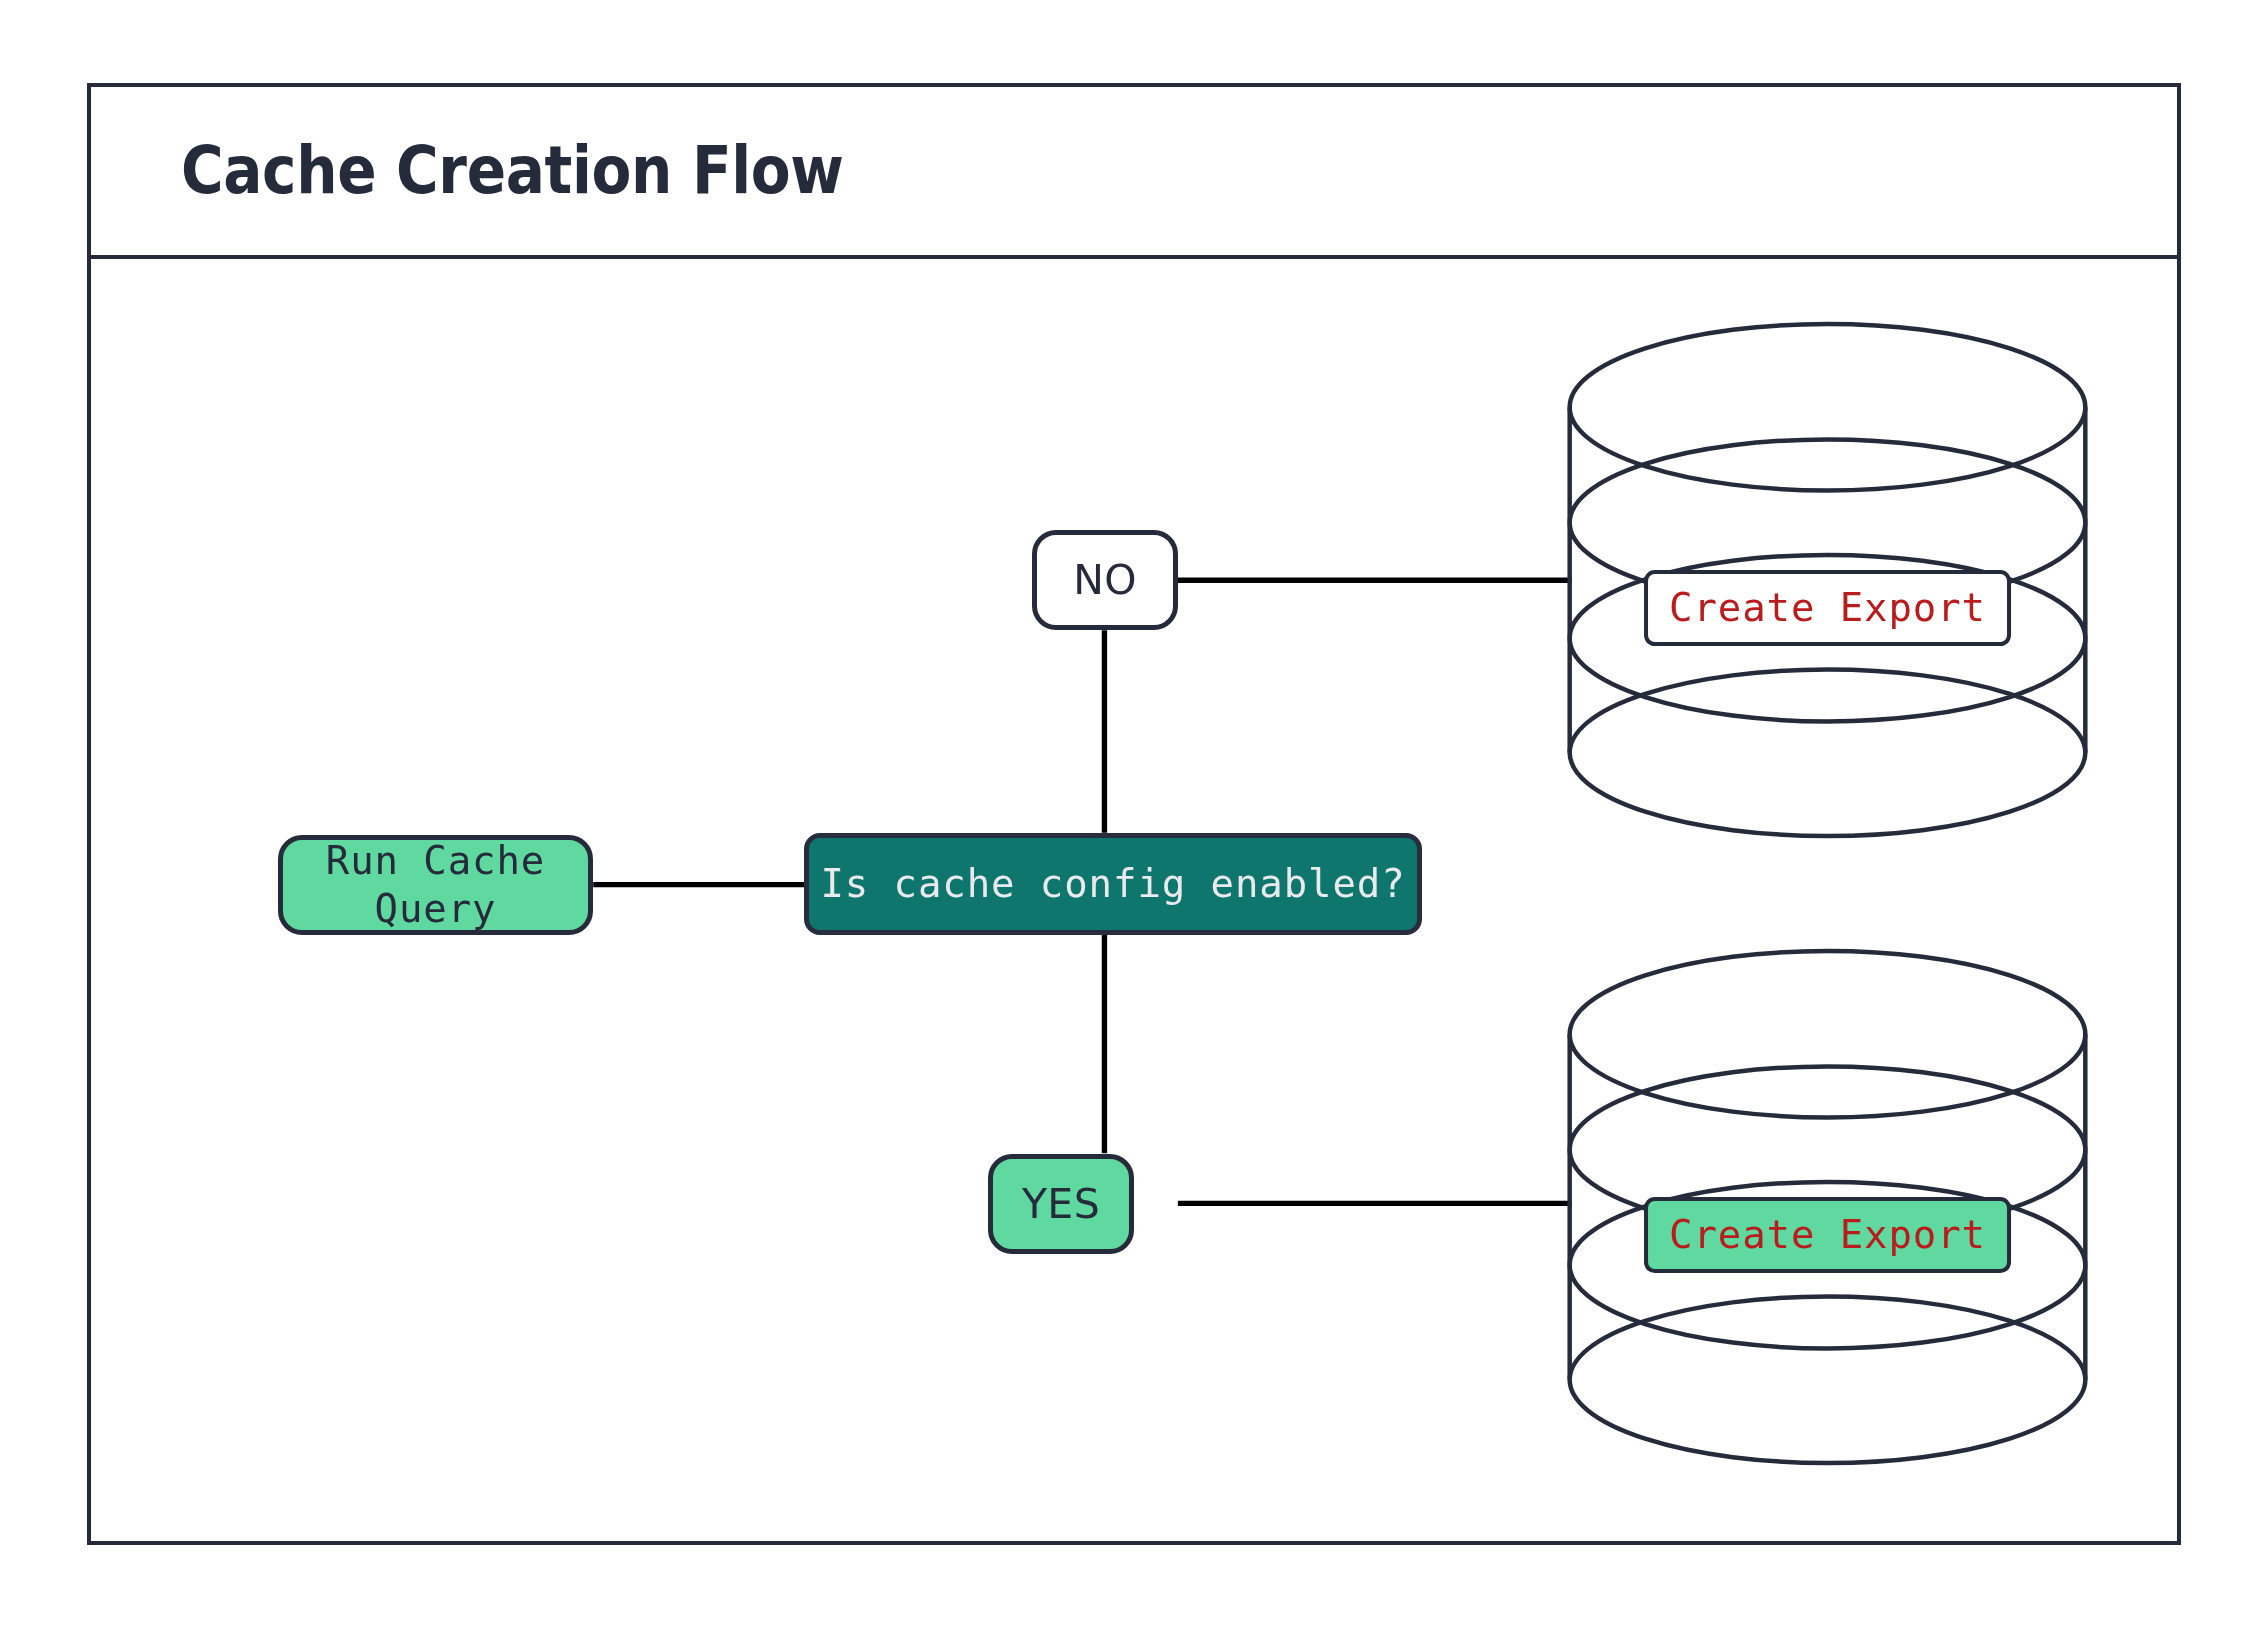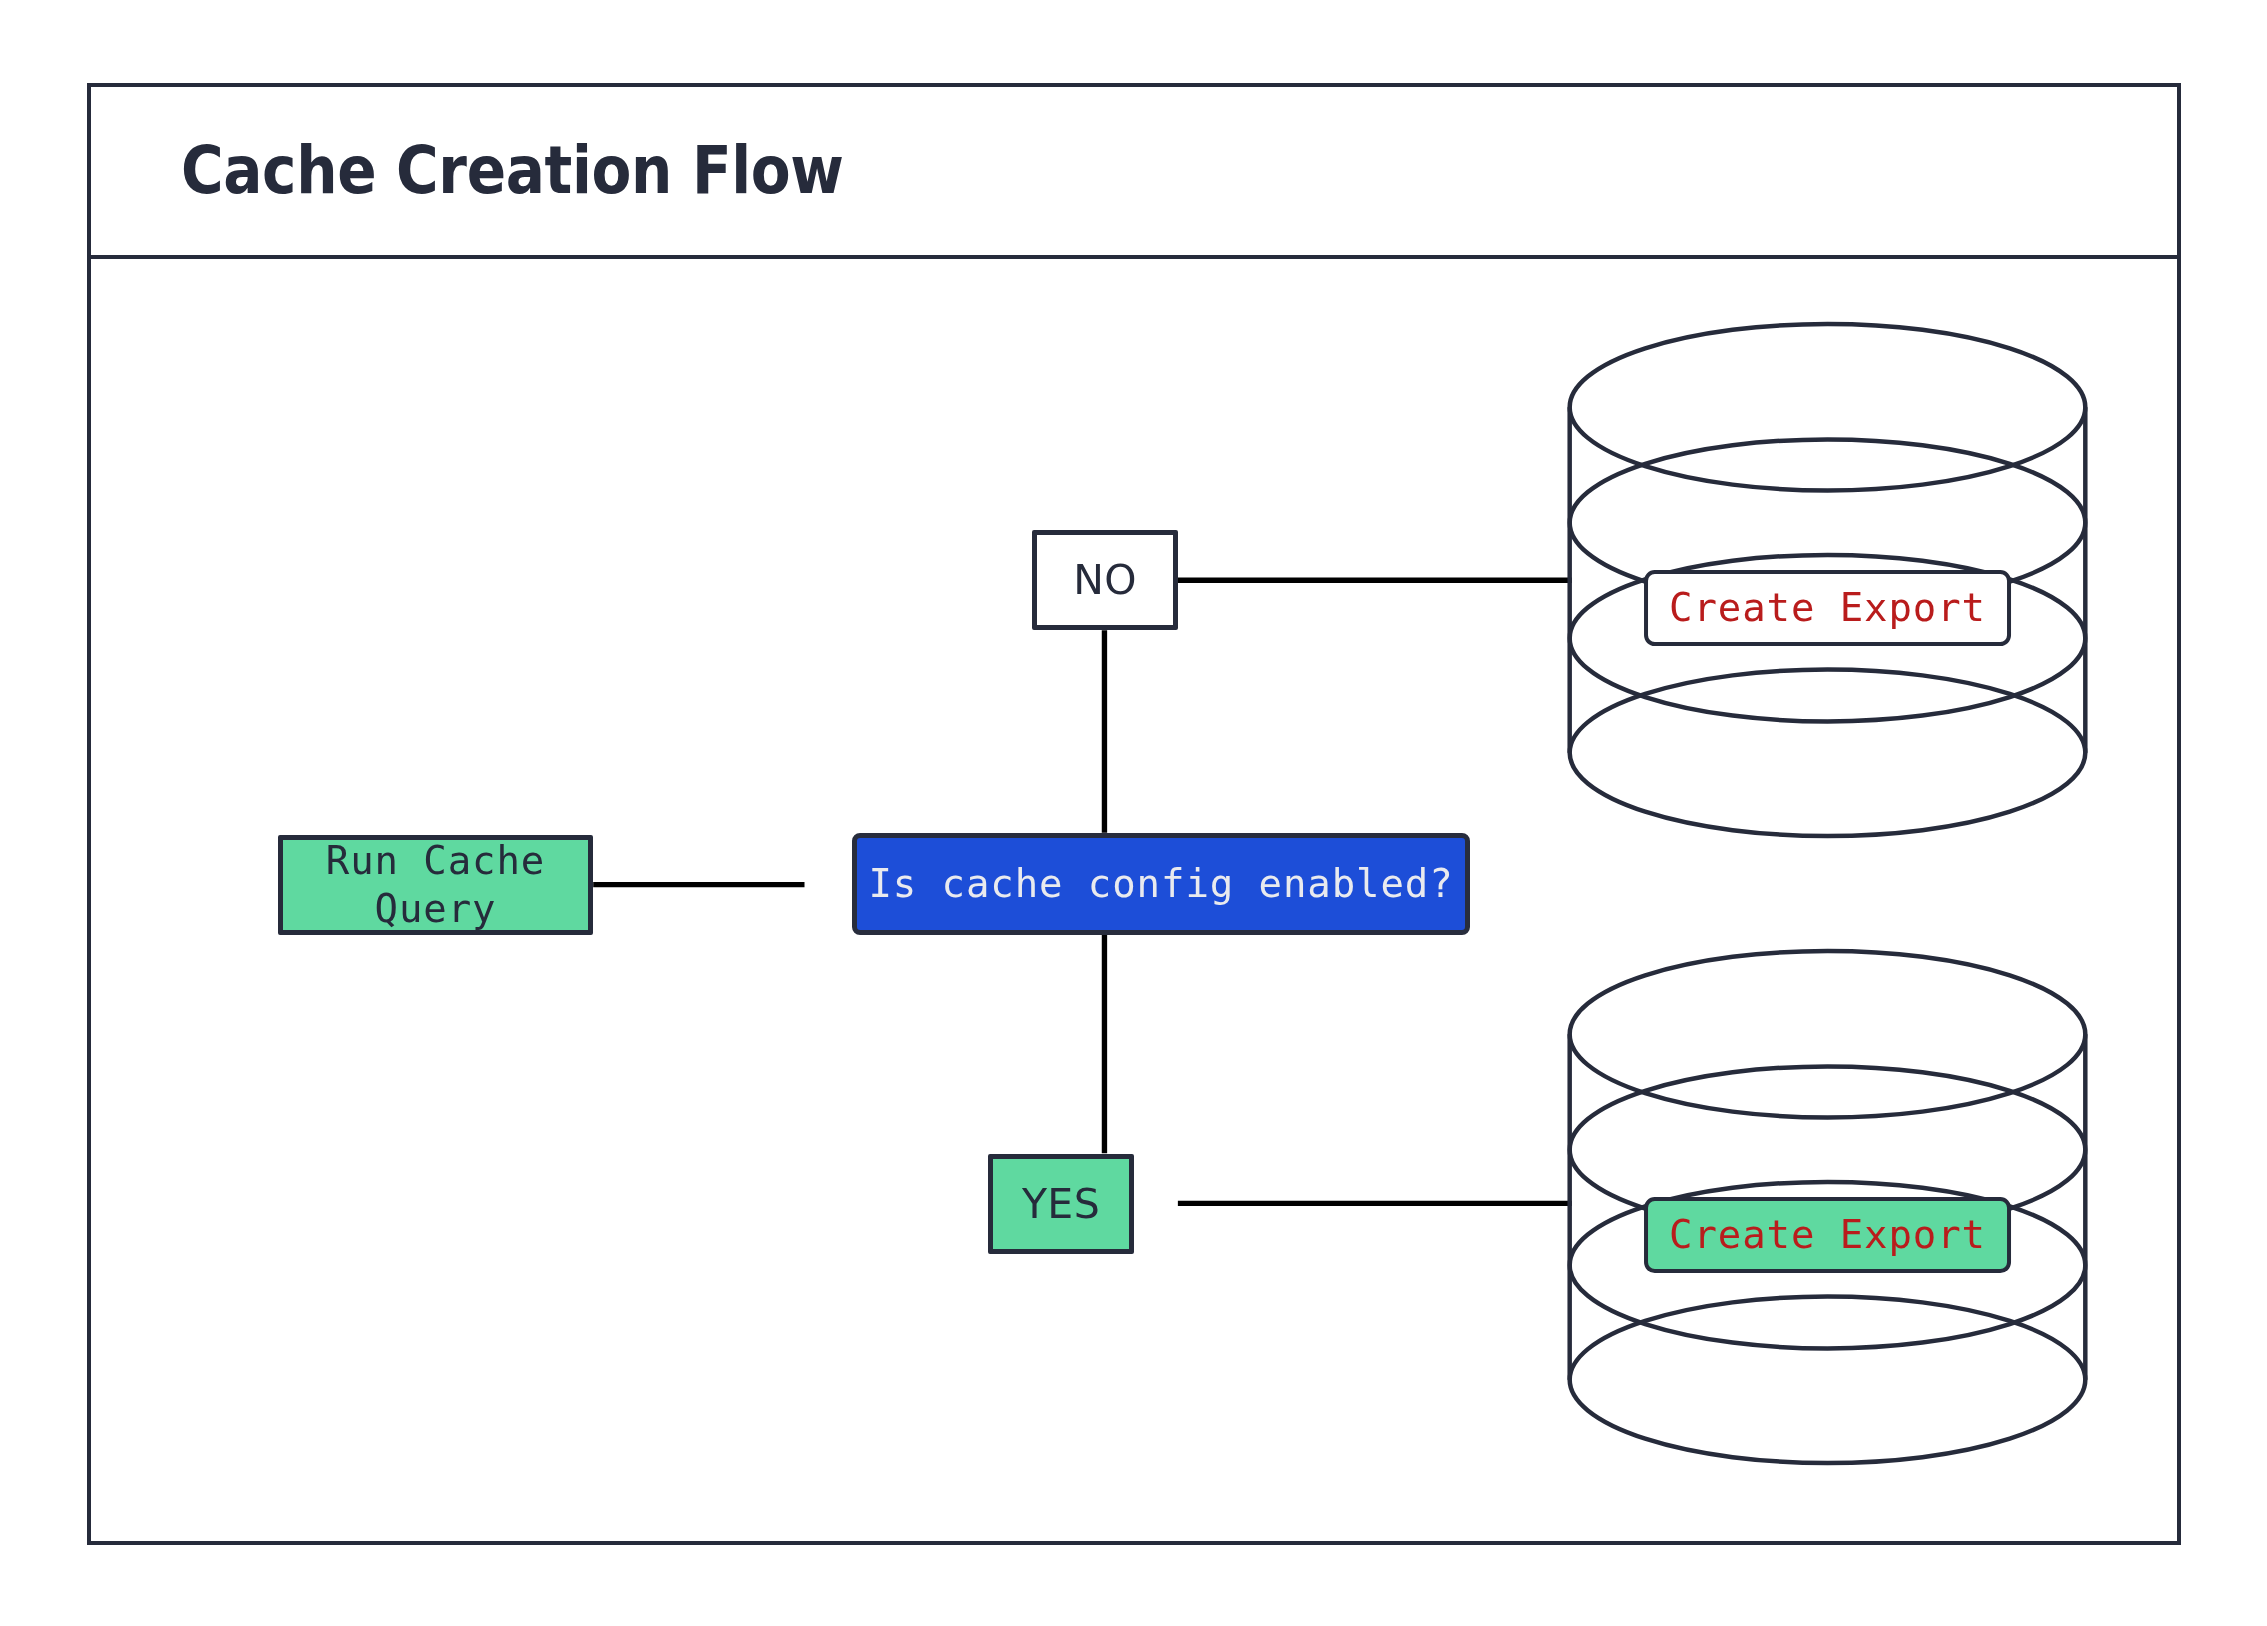--- a/index.html
+++ b/index.html
@@ -83,41 +83,40 @@
 
   
   .node {
     position: absolute;
     box-sizing: border-box;
     display: flex;
     align-items: center;
     justify-content: center;
     text-align: center;
     border: 5.4px solid #262b3b;
-    border-radius: 2px;
+    border-radius: 24px;
     font-family: "DejaVu Sans Mono", "Liberation Mono", monospace;
     font-size: 39px;
     line-height: 1.22;
     letter-spacing: 0.9px;
     white-space: pre-line;
   }
   .node.green {
     background: #5fd9a0;
     color: #262b3b;
   }
   .node.white {
     background: #ffffff;
     color: #262b3b;
   }
   .node.dark {
-    background: #1d4ed8;
+    background: #0f766e;
     color: #e9eaee;
     border-color: #282d3d;
-    border-radius: 8px;
-    margin-left: 48px;
+    border-radius: 16px;
   }
   .node.label-sans {
     font-family: "DejaVu Sans", "Liberation Sans", sans-serif;
     font-size: 41px;
     letter-spacing: 0.4px;
     font-weight: 400;
   }
 
   
   #node-run-saved-query {

